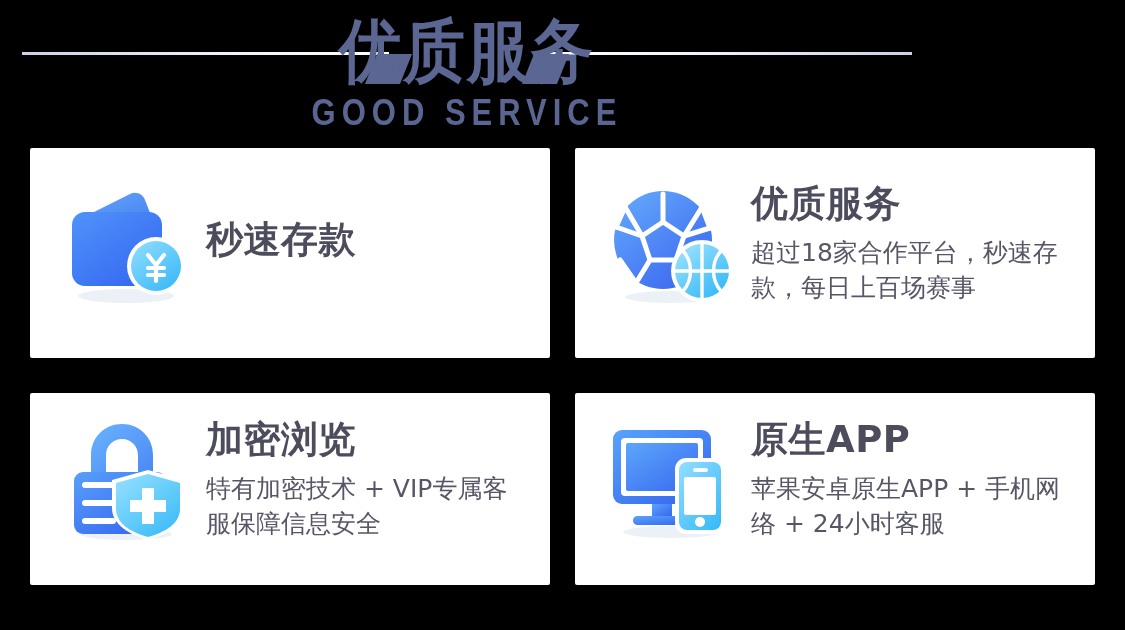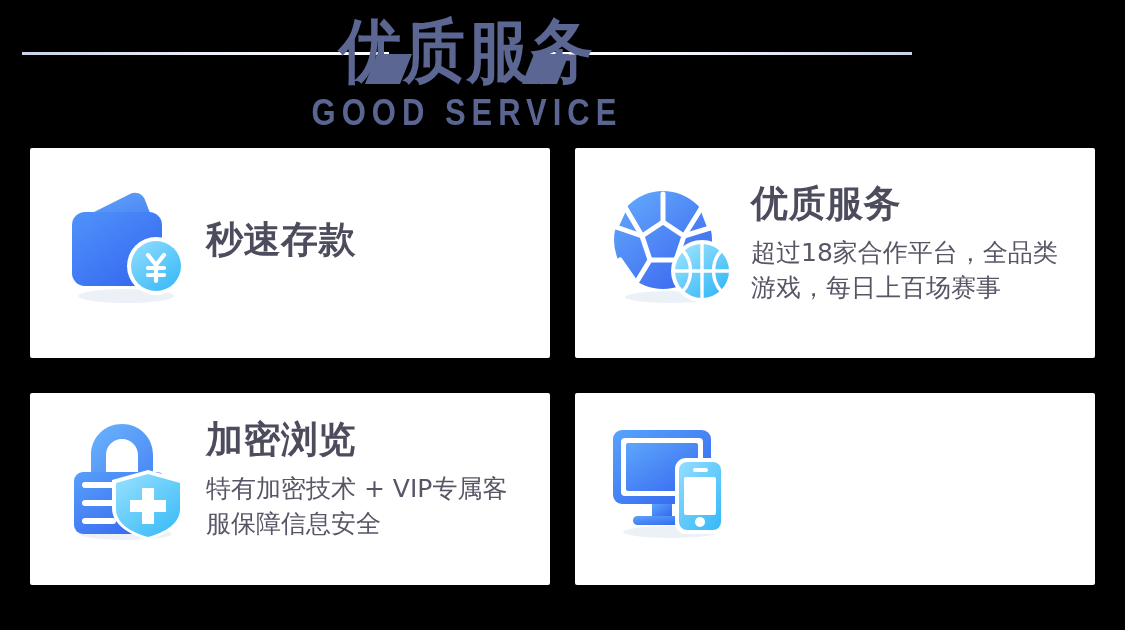--- a/index.html
+++ b/index.html
@@ -228,21 +228,21 @@
         <g fill="none" stroke="#ffffff" stroke-width="3.4" stroke-linecap="round">
           <path d="M95 60 L95 114"></path>
           <path d="M68 87 L122 87"></path>
           <path d="M76 67 C86 78 86 96 76 107"></path>
           <path d="M114 67 C104 78 104 96 114 107"></path>
         </g>
       </svg>
     </div>
     <div class="card-text">
       <div class="card-title">优质服务</div>
-      <div class="card-sub two-line">超过18家合作平台，全品类游戏，每日上百场赛事</div>
+      <div class="card-sub two-line">超过18家合作平台，秒速存款，每日上百场赛事</div>
     </div>
   </div>
 
   <div class="card">
     <div class="card-icon">
       <svg width="124" height="122" viewBox="0 0 124 122" aria-hidden="true">
         <defs>
           <linearGradient id="shackleGrad" x1="0" y1="0" x2="1" y2="1">
             <stop offset="0" stop-color="#6ab4fd"></stop>
             <stop offset="1" stop-color="#4a86f5"></stop>
@@ -303,15 +303,19 @@
         <rect x="19" y="21" width="72" height="48" rx="2" fill="url(#screenGrad)"></rect>
         <rect x="45" y="82" width="20" height="14" fill="url(#monitorGrad)"></rect>
         <rect x="26" y="94" width="58" height="9" rx="4.5" fill="url(#monitorGrad)"></rect>
         <rect x="68" y="36" width="50" height="76" rx="11" fill="#ffffff"></rect>
         <rect x="72" y="40" width="42" height="68" rx="8" fill="url(#phoneGrad)"></rect>
         <rect x="86" y="46" width="15" height="4" rx="2" fill="#ffffff"></rect>
         <rect x="77" y="55" width="32" height="38" rx="2" fill="#ffffff"></rect>
         <circle cx="93" cy="100" r="5" fill="#ffffff"></circle>
       </svg>
     </div>
+    <div class="card-text">
+      <div class="card-title">原生APP</div>
+      <div class="card-sub two-line">苹果安卓原生APP + 手机网络 + 24小时客服</div>
+    </div>
   </div>
 
 </div>
 
 </body></html>

